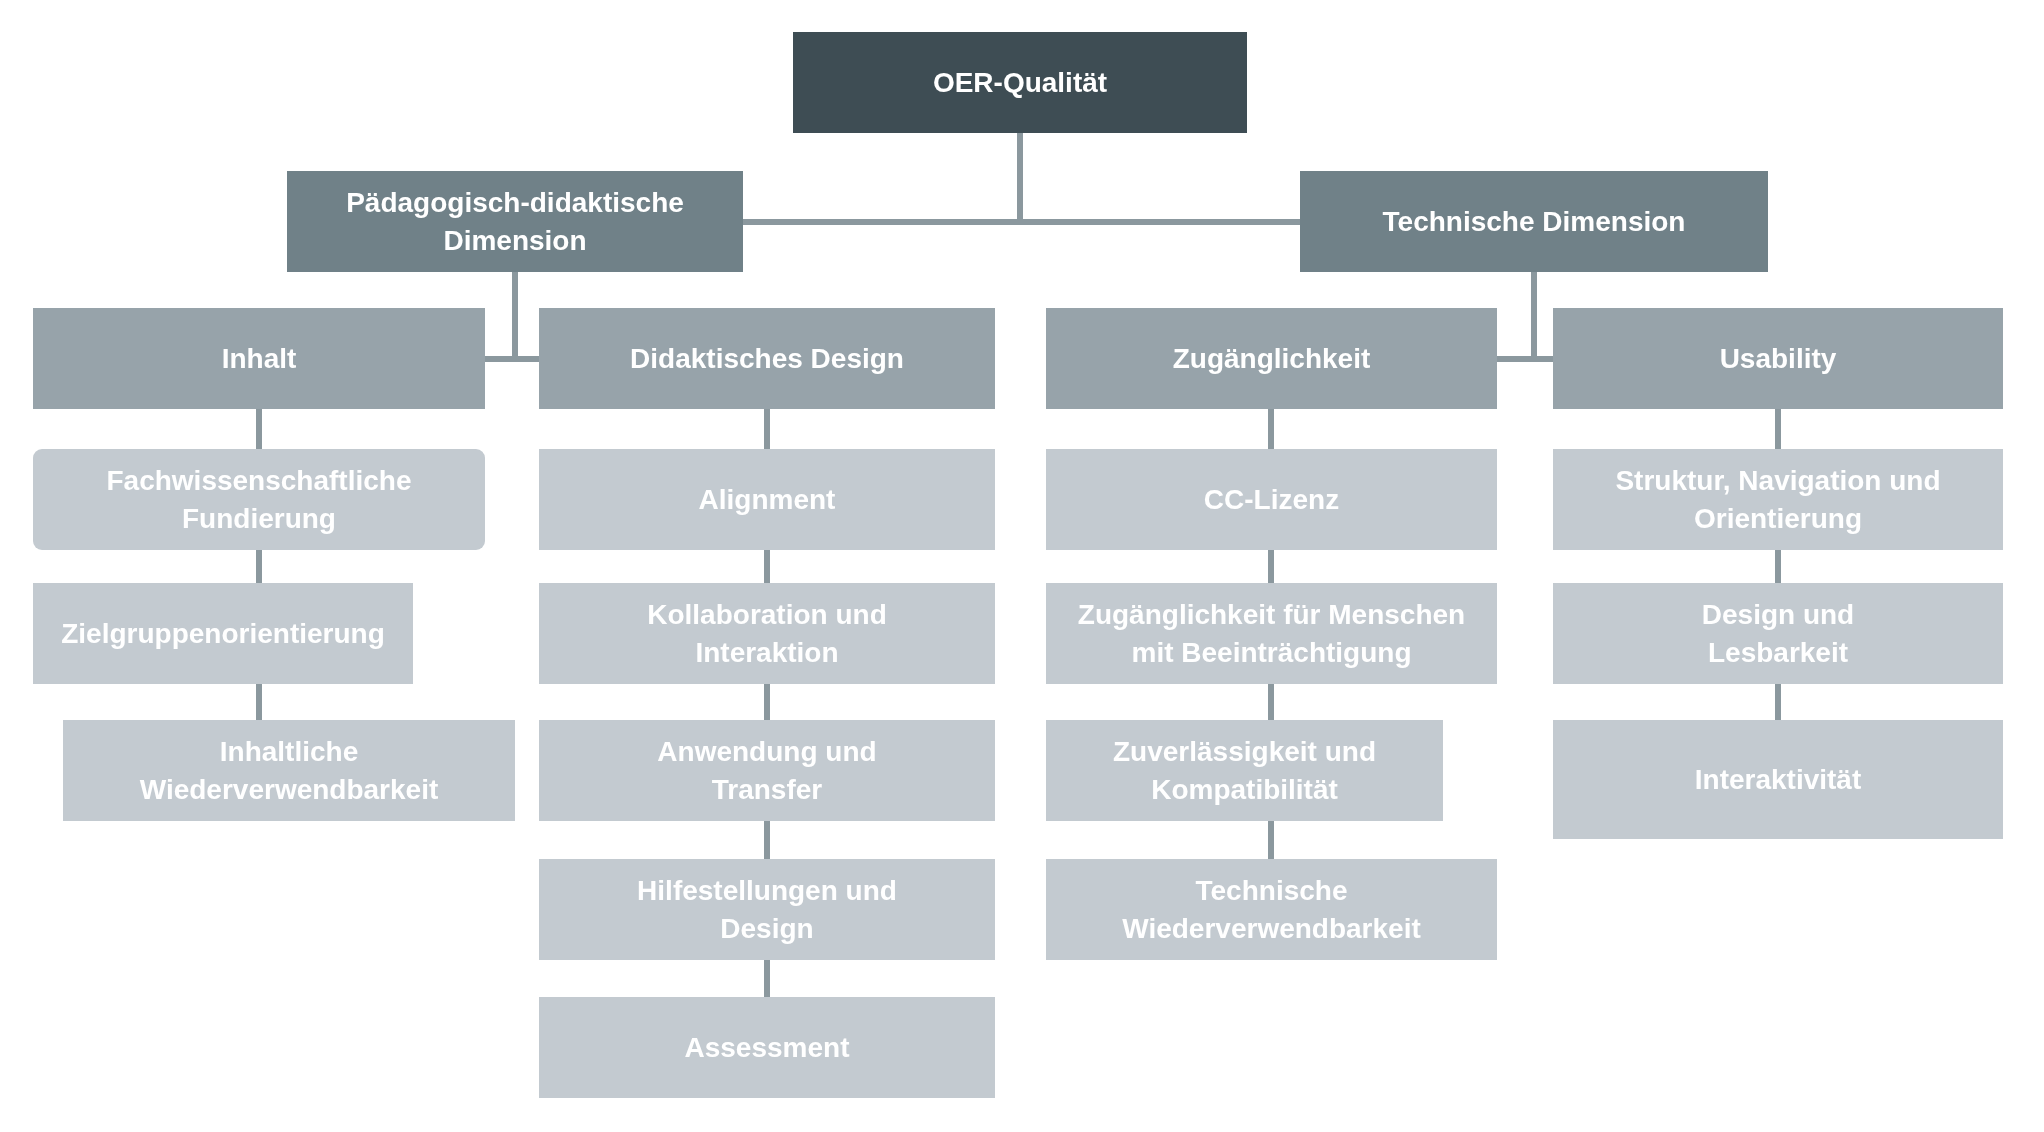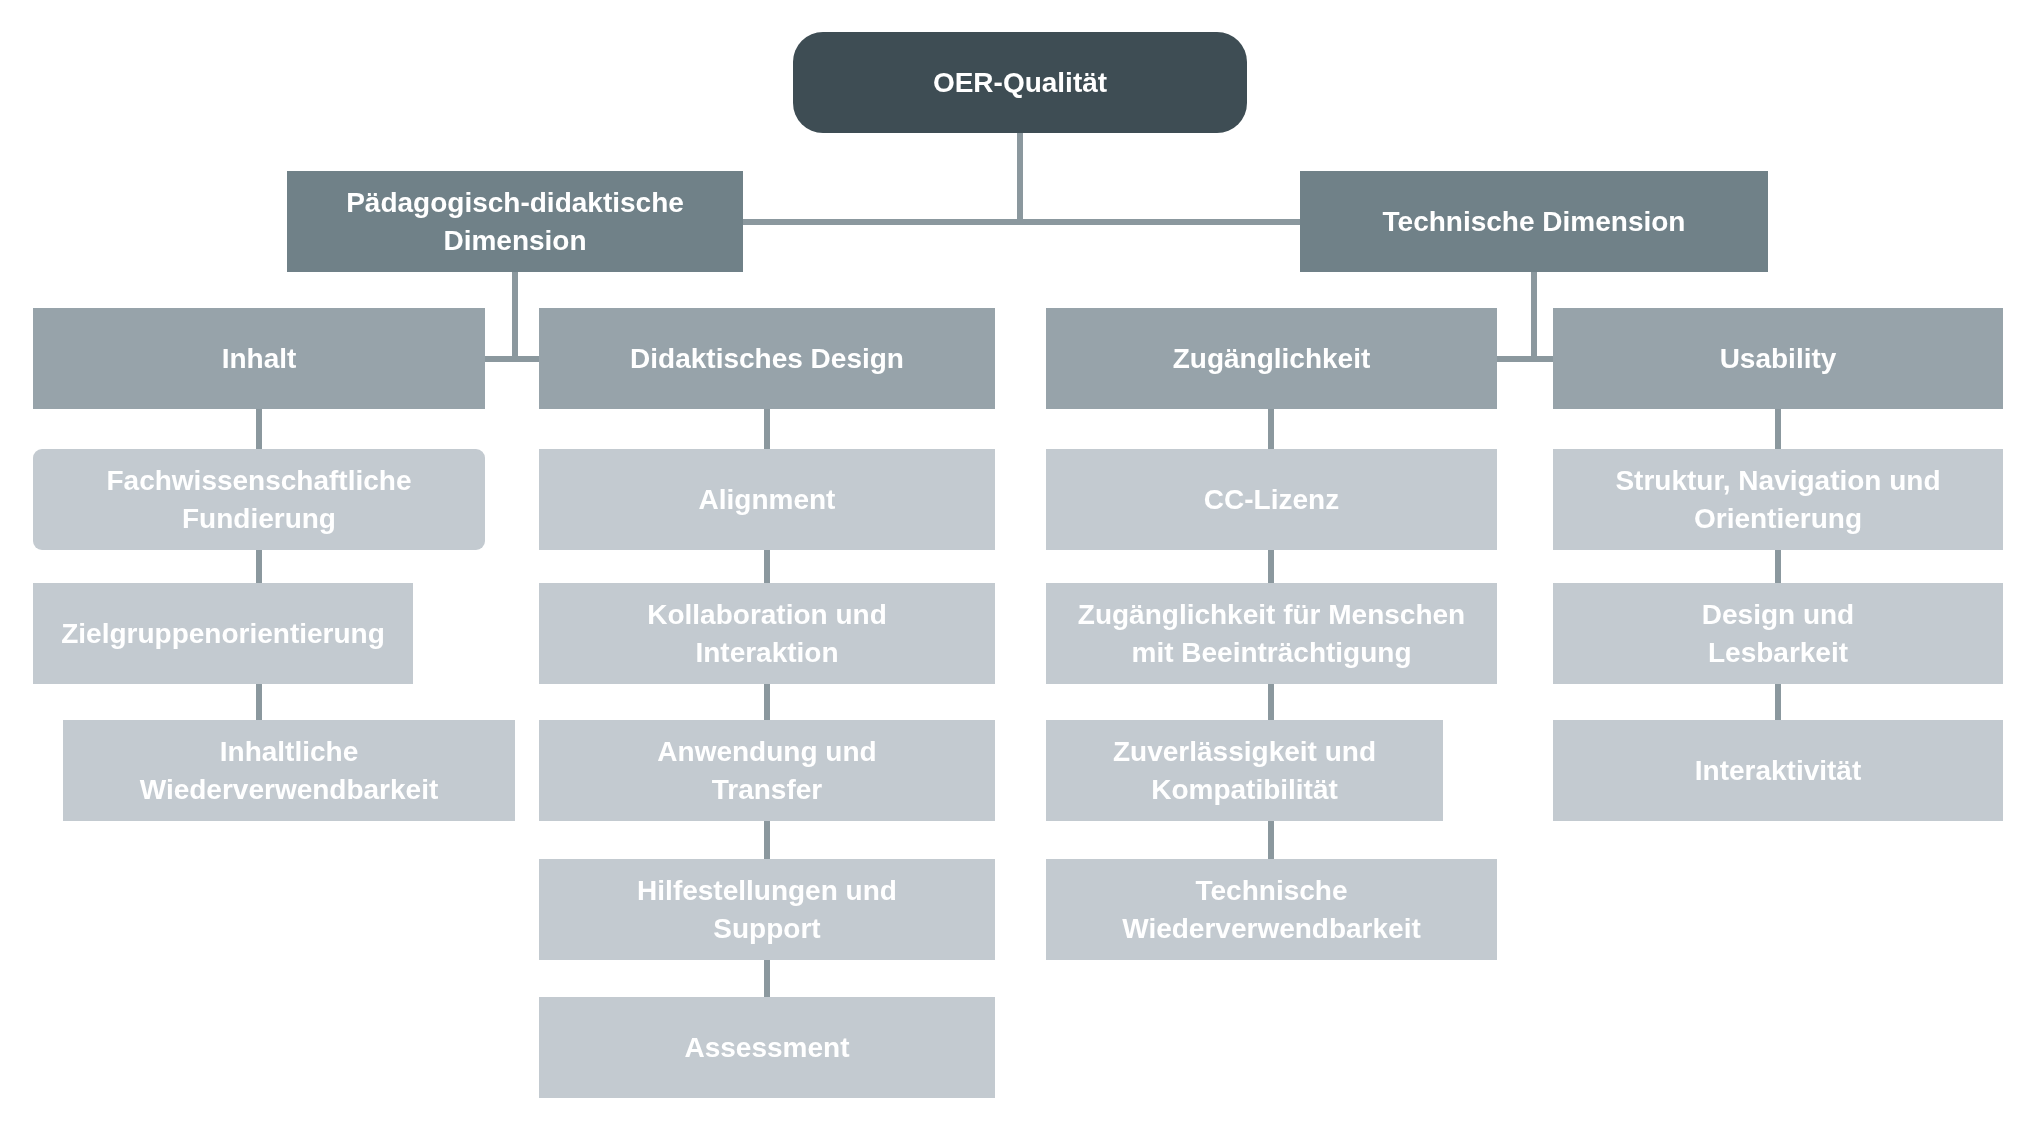--- a/index.html
+++ b/index.html
@@ -23,21 +23,21 @@
     text-align: center;
     color: var(--text, #ffffff);
     font-weight: 700;
     font-size: 28px;
     line-height: 38px;
   }
   .box .label {
     white-space: pre-line;
     padding: 0 8px;
   }
-  .root     { background: var(--root-bg, #3e4d54); border-radius: 30px; }
+  .root     { background: var(--root-bg, #3e4d54); }
   .dimension{ background: var(--dimension-bg, #708188); }
   .category { background: var(--category-bg, #97a3aa); }
   .item     { background: var(--item-bg, #c3cad0); }
   .connector {
     position: absolute;
     background: var(--connector, #8b989e);
   }
 </style>
 </head>
 <body>
@@ -115,21 +115,21 @@
   <div class="box item" style="left:539px; top:720px; width:456px; height:101px;">
     <span class="label">Anwendung und
 Transfer</span>
   </div>
   <div class="box item" style="left:539px; top:583px; width:456px; height:101px;">
     <span class="label">Kollaboration und
 Interaktion</span>
   </div>
   <div class="box item" style="left:539px; top:859px; width:456px; height:101px;">
     <span class="label">Hilfestellungen und
-Support</span>
+Design</span>
   </div>
   <div class="box item" style="left:539px; top:997px; width:456px; height:101px;">
     <span class="label">Assessment</span>
   </div>
 
   <div class="box item" style="left:1046px; top:583px; width:451px; height:101px;">
     <span class="label">Zugänglichkeit für Menschen
 mit Beeinträchtigung</span>
   </div>
   <div class="box item" style="left:1046px; top:449px; width:451px; height:101px;">
@@ -145,17 +145,17 @@
   </div>
 
   <div class="box item" style="left:1553px; top:449px; width:450px; height:101px;">
     <span class="label">Struktur, Navigation und
 Orientierung</span>
   </div>
   <div class="box item" style="left:1553px; top:583px; width:450px; height:101px;">
     <span class="label">Design und
 Lesbarkeit</span>
   </div>
-  <div class="box item" style="left:1553px; top:720px; width:450px; height:101px;">
+  <div class="box item" style="left:1553px; top:720px; width:450px; height:119px;">
     <span class="label">Interaktivität</span>
   </div>
 
 </div>
 
 </body></html>

